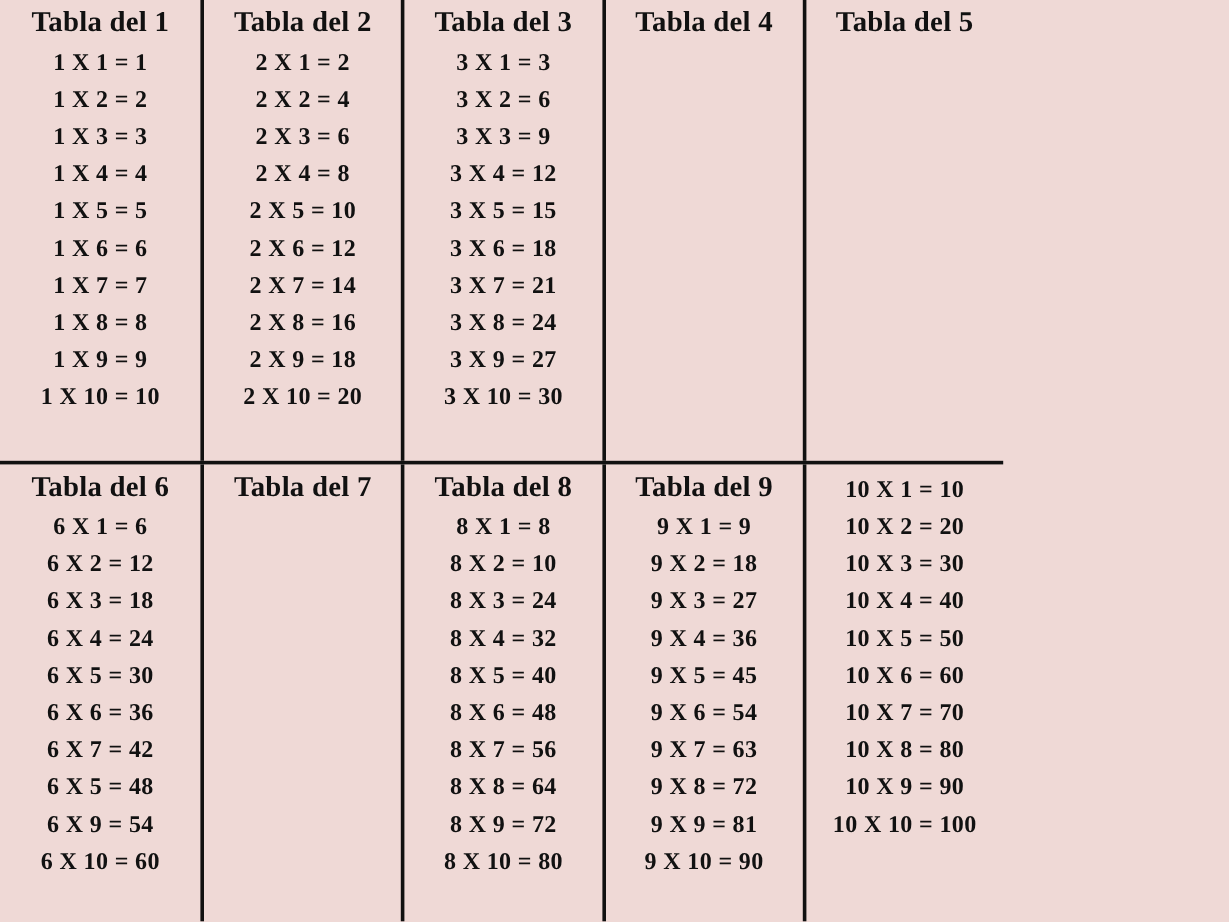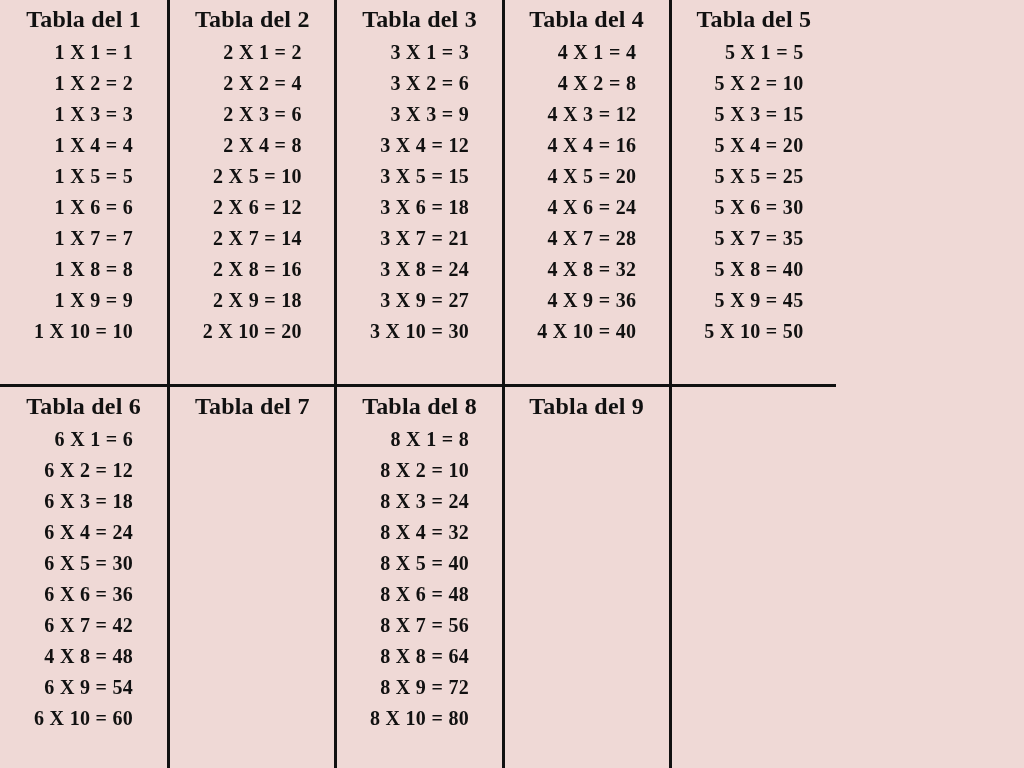--- a/index.html
+++ b/index.html
@@ -44,21 +44,21 @@
   .table-title {
     font-weight: bold;
     font-size: 24px;
     letter-spacing: 0.2px;
     margin-bottom: 4px;
     white-space: nowrap;
   }
   .rows {
     display: flex;
     flex-direction: column;
-    align-items: flex-end;
+    align-items: center;
     gap: 1px;
   }
   .row-line {
     font-size: 20px;
     font-weight: bold;
     line-height: 30px;
     white-space: nowrap;
     letter-spacing: 0.3px;
   }
 </style>
@@ -111,63 +111,39 @@
         <div class="row-line">3 X 6 = 18</div>
         <div class="row-line">3 X 7 = 21</div>
         <div class="row-line">3 X 8 = 24</div>
         <div class="row-line">3 X 9 = 27</div>
         <div class="row-line">3 X 10 = 30</div>
       </div>
     </div>
 
     <div class="table-card">
       <div class="table-title">Tabla del 4</div>
-      <div class="rows">
-        <div class="row-line">4 X 1 = 4</div>
-        <div class="row-line">4 X 2 = 8</div>
-        <div class="row-line">4 X 3 = 12</div>
-        <div class="row-line">4 X 4 = 16</div>
-        <div class="row-line">4 X 5 = 20</div>
-        <div class="row-line">4 X 6 = 24</div>
-        <div class="row-line">4 X 7 = 28</div>
-        <div class="row-line">4 X 8 = 32</div>
-        <div class="row-line">4 X 9 = 36</div>
-        <div class="row-line">4 X 10 = 40</div>
-      </div>
     </div>
 
     <div class="table-card">
       <div class="table-title">Tabla del 5</div>
-      <div class="rows">
-        <div class="row-line">5 X 1 = 5</div>
-        <div class="row-line">5 X 2 = 10</div>
-        <div class="row-line">5 X 3 = 15</div>
-        <div class="row-line">5 X 4 = 20</div>
-        <div class="row-line">5 X 5 = 25</div>
-        <div class="row-line">5 X 6 = 30</div>
-        <div class="row-line">5 X 7 = 35</div>
-        <div class="row-line">5 X 8 = 40</div>
-        <div class="row-line">5 X 9 = 45</div>
-        <div class="row-line">5 X 10 = 50</div>
-      </div>
     </div>
   </div>
 
   <div class="band">
     <div class="table-card">
       <div class="table-title">Tabla del 6</div>
       <div class="rows">
         <div class="row-line">6 X 1 = 6</div>
         <div class="row-line">6 X 2 = 12</div>
         <div class="row-line">6 X 3 = 18</div>
         <div class="row-line">6 X 4 = 24</div>
         <div class="row-line">6 X 5 = 30</div>
         <div class="row-line">6 X 6 = 36</div>
         <div class="row-line">6 X 7 = 42</div>
-        <div class="row-line">4 X 8 = 48</div>
+        <div class="row-line">6 X 5 = 48</div>
         <div class="row-line">6 X 9 = 54</div>
         <div class="row-line">6 X 10 = 60</div>
       </div>
     </div>
 
     <div class="table-card">
       <div class="table-title">Tabla del 7</div>
     </div>
 
     <div class="table-card">
@@ -181,19 +157,43 @@
         <div class="row-line">8 X 6 = 48</div>
         <div class="row-line">8 X 7 = 56</div>
         <div class="row-line">8 X 8 = 64</div>
         <div class="row-line">8 X 9 = 72</div>
         <div class="row-line">8 X 10 = 80</div>
       </div>
     </div>
 
     <div class="table-card">
       <div class="table-title">Tabla del 9</div>
+      <div class="rows">
+        <div class="row-line">9 X 1 = 9</div>
+        <div class="row-line">9 X 2 = 18</div>
+        <div class="row-line">9 X 3 = 27</div>
+        <div class="row-line">9 X 4 = 36</div>
+        <div class="row-line">9 X 5 = 45</div>
+        <div class="row-line">9 X 6 = 54</div>
+        <div class="row-line">9 X 7 = 63</div>
+        <div class="row-line">9 X 8 = 72</div>
+        <div class="row-line">9 X 9 = 81</div>
+        <div class="row-line">9 X 10 = 90</div>
+      </div>
     </div>
 
     <div class="table-card">
+      <div class="rows">
+        <div class="row-line">10 X 1 = 10</div>
+        <div class="row-line">10 X 2 = 20</div>
+        <div class="row-line">10 X 3 = 30</div>
+        <div class="row-line">10 X 4 = 40</div>
+        <div class="row-line">10 X 5 = 50</div>
+        <div class="row-line">10 X 6 = 60</div>
+        <div class="row-line">10 X 7 = 70</div>
+        <div class="row-line">10 X 8 = 80</div>
+        <div class="row-line">10 X 9 = 90</div>
+        <div class="row-line">10 X 10 = 100</div>
+      </div>
     </div>
   </div>
 
 </div>
 
 </body></html>

